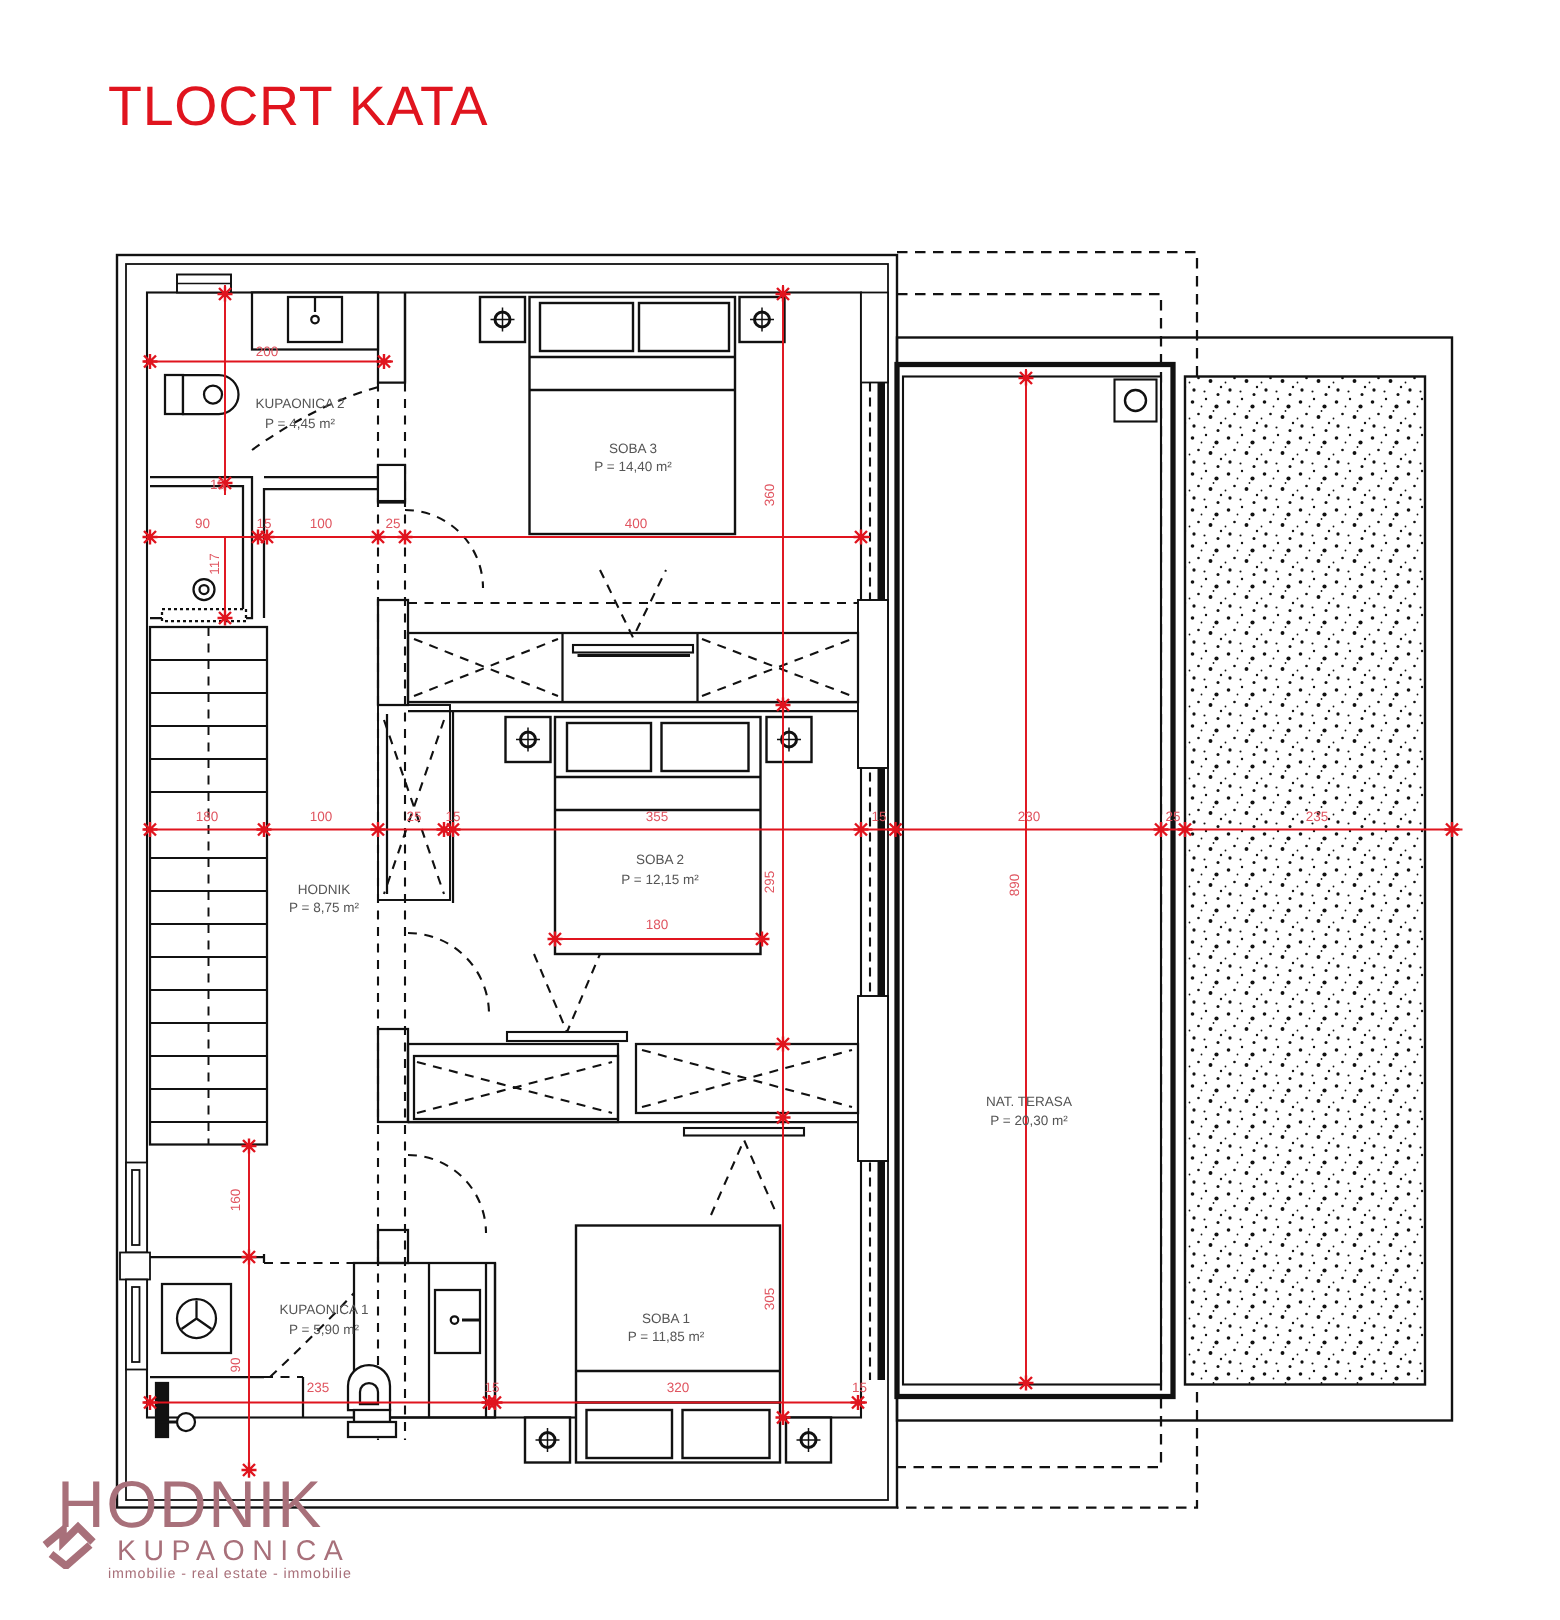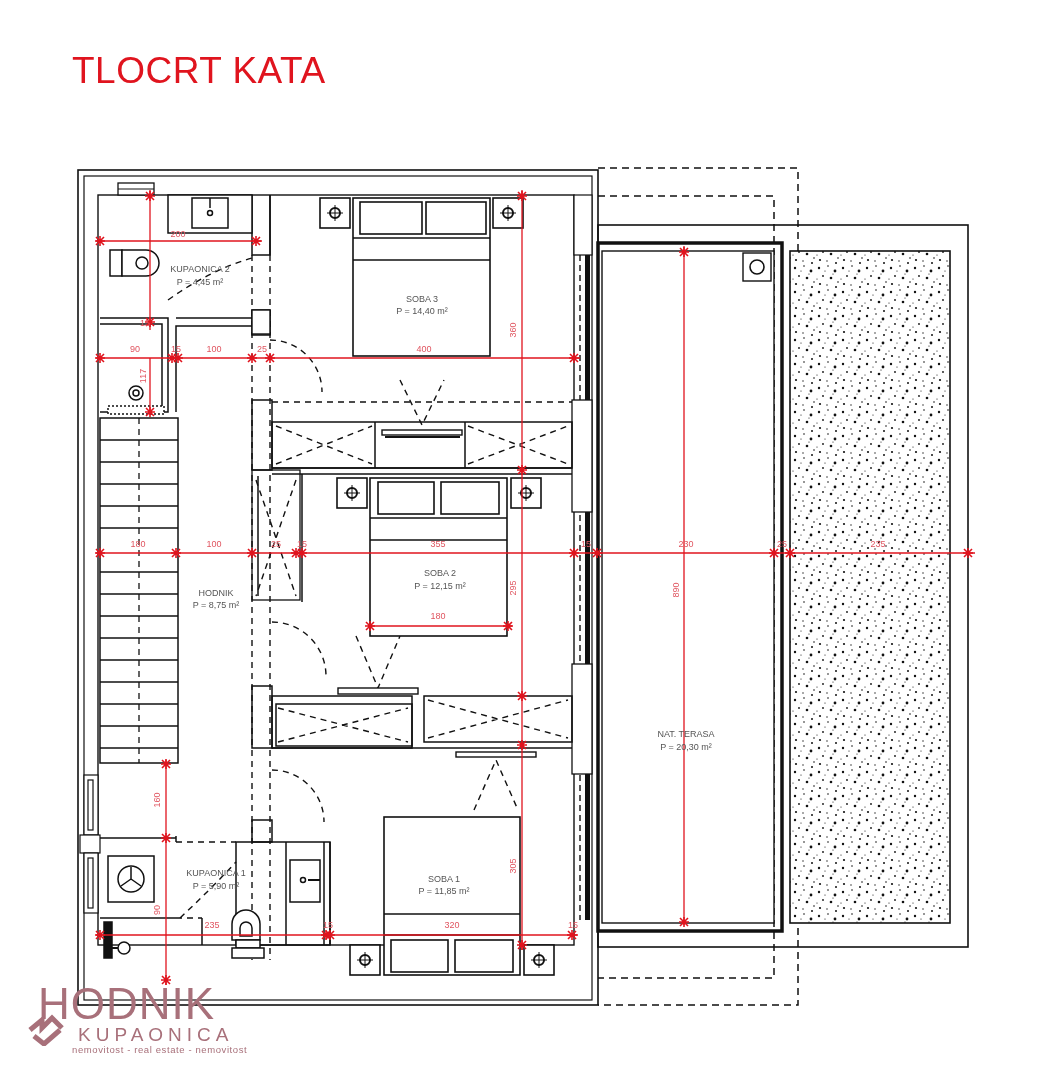--- a/index.html
+++ b/index.html
@@ -340,14 +340,14 @@
   <text class="room-label" x="686" y="750">P = 20,30 m²</text>
 </svg>
 
 <div class="logo">
   <svg class="logo-mark" viewBox="0 0 36 32">
     <path d="M2,16 L14,6 L14,14 L24,4 L34,14" fill="none" stroke="#a8707a" stroke-width="5"></path>
     <path d="M6,22 L16,30 L32,16" fill="none" stroke="#a8707a" stroke-width="5"></path>
   </svg>
   <div class="logo-main">HODNIK</div>
   <div class="logo-sub">KUPAONICA</div>
-  <div class="logo-tag">nemovitost - real estate - nemovitost</div>
+  <div class="logo-tag">immobilie - real estate - immobilie</div>
 </div>
 
 </body></html>

